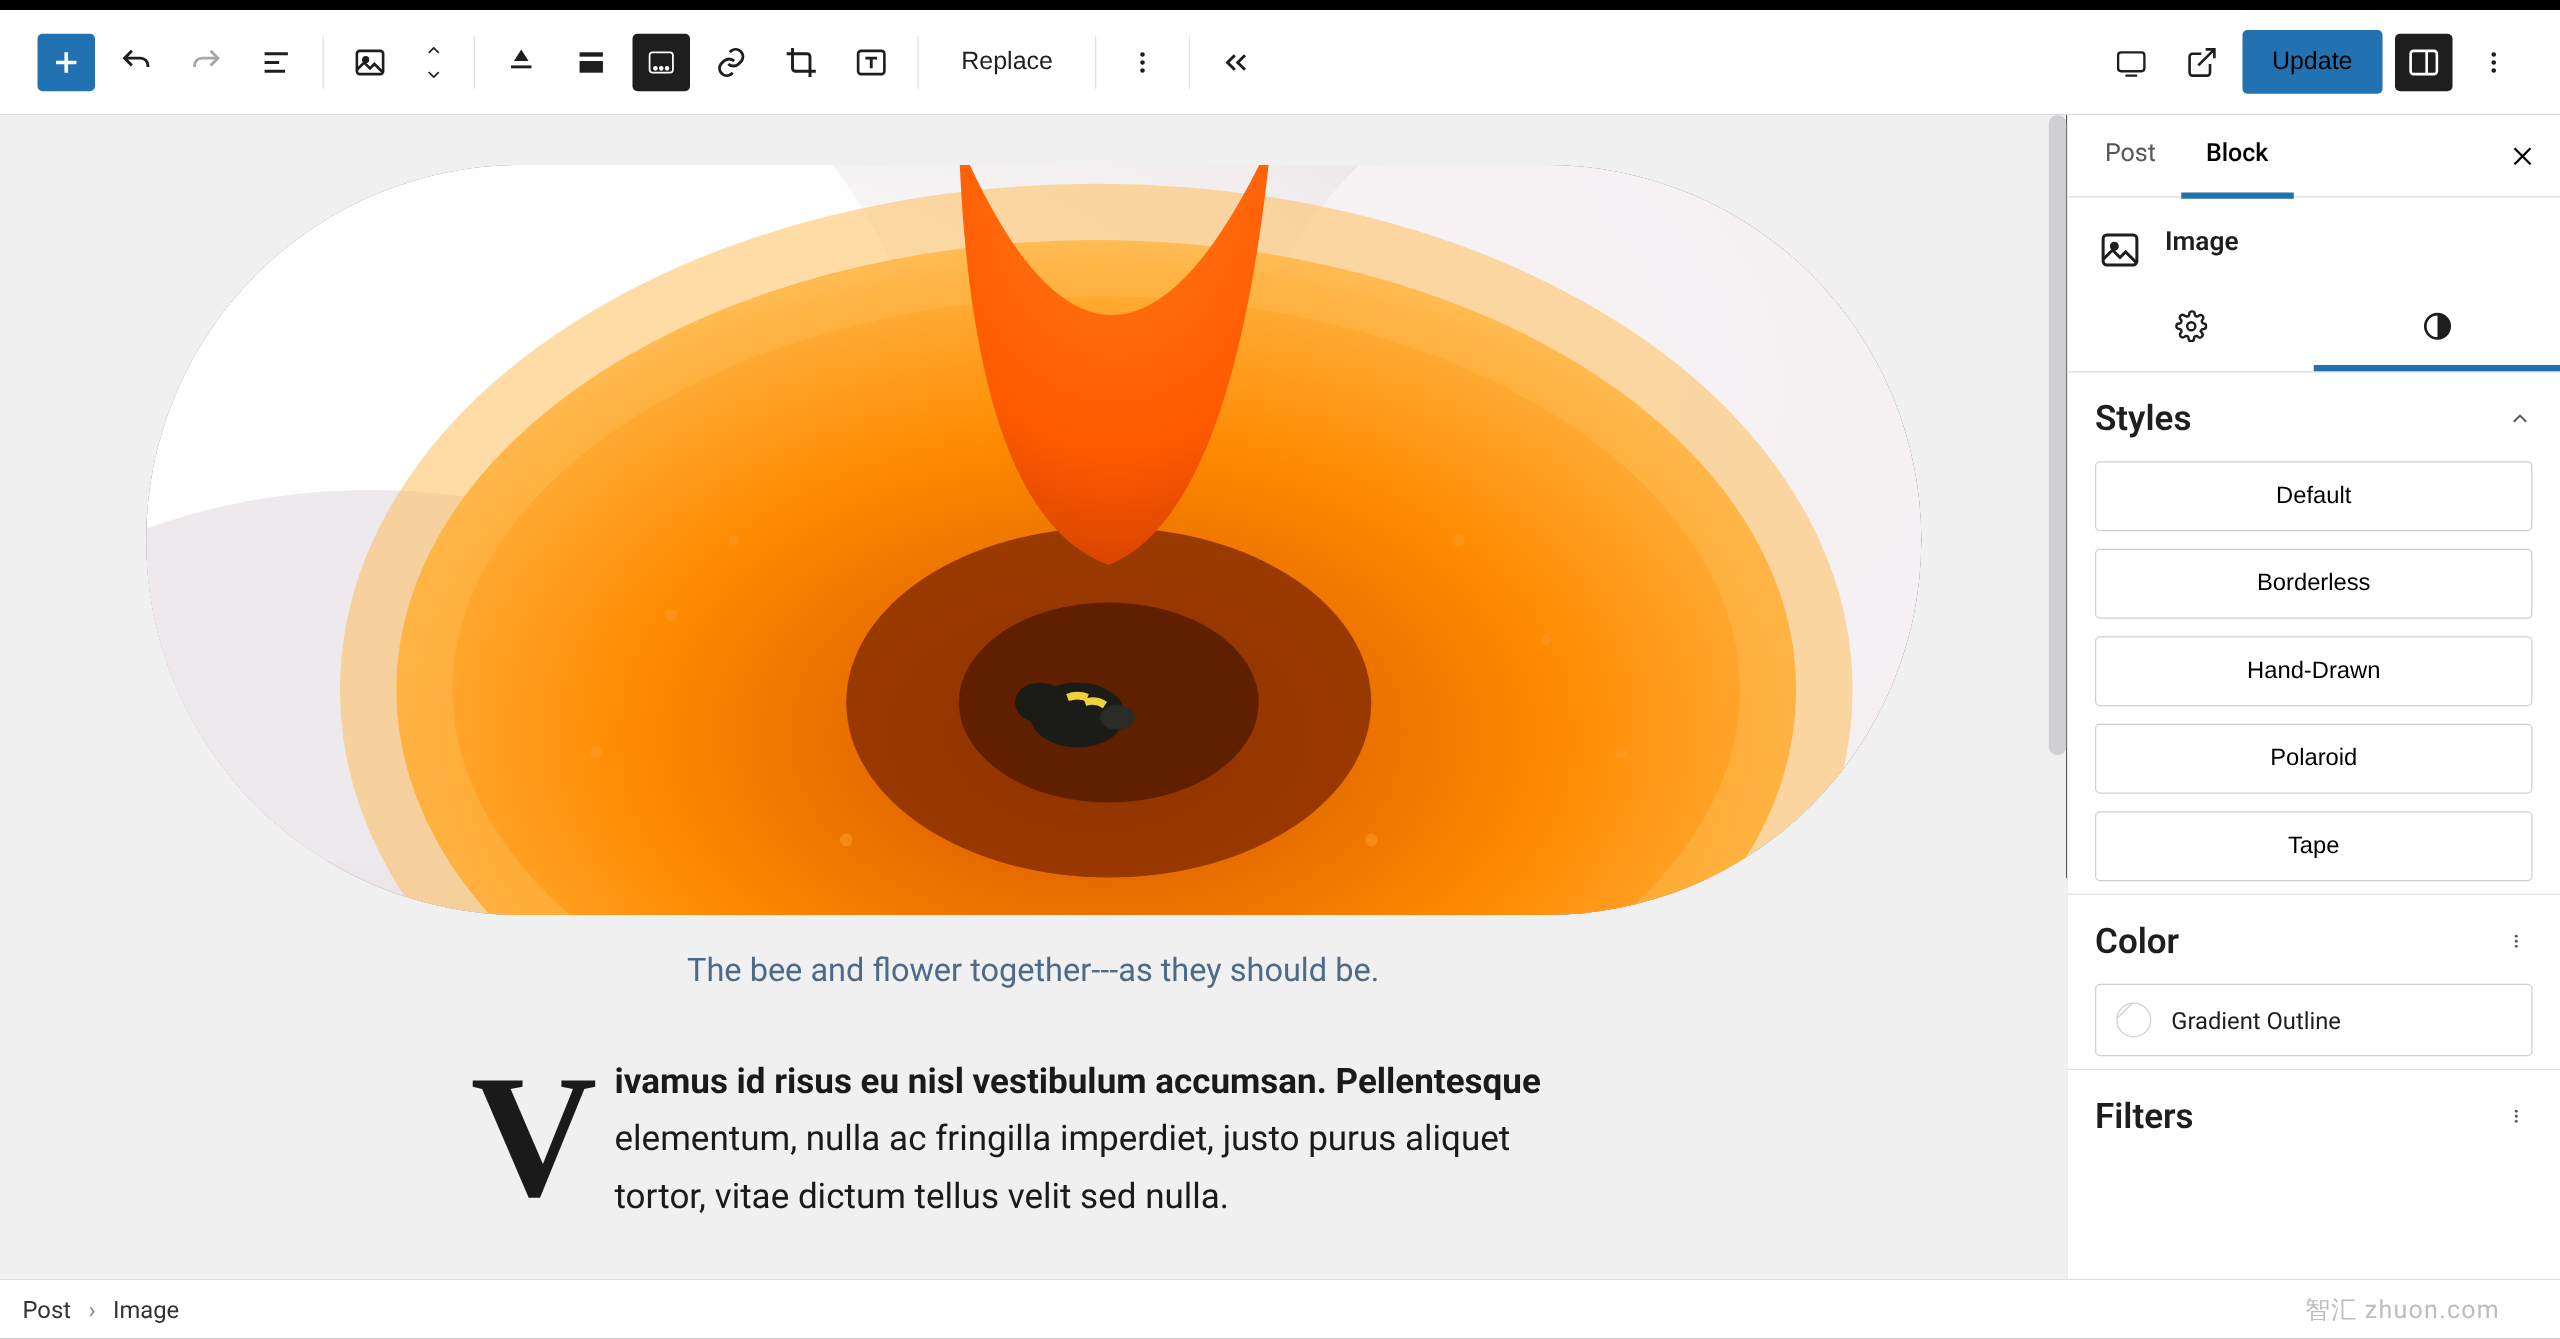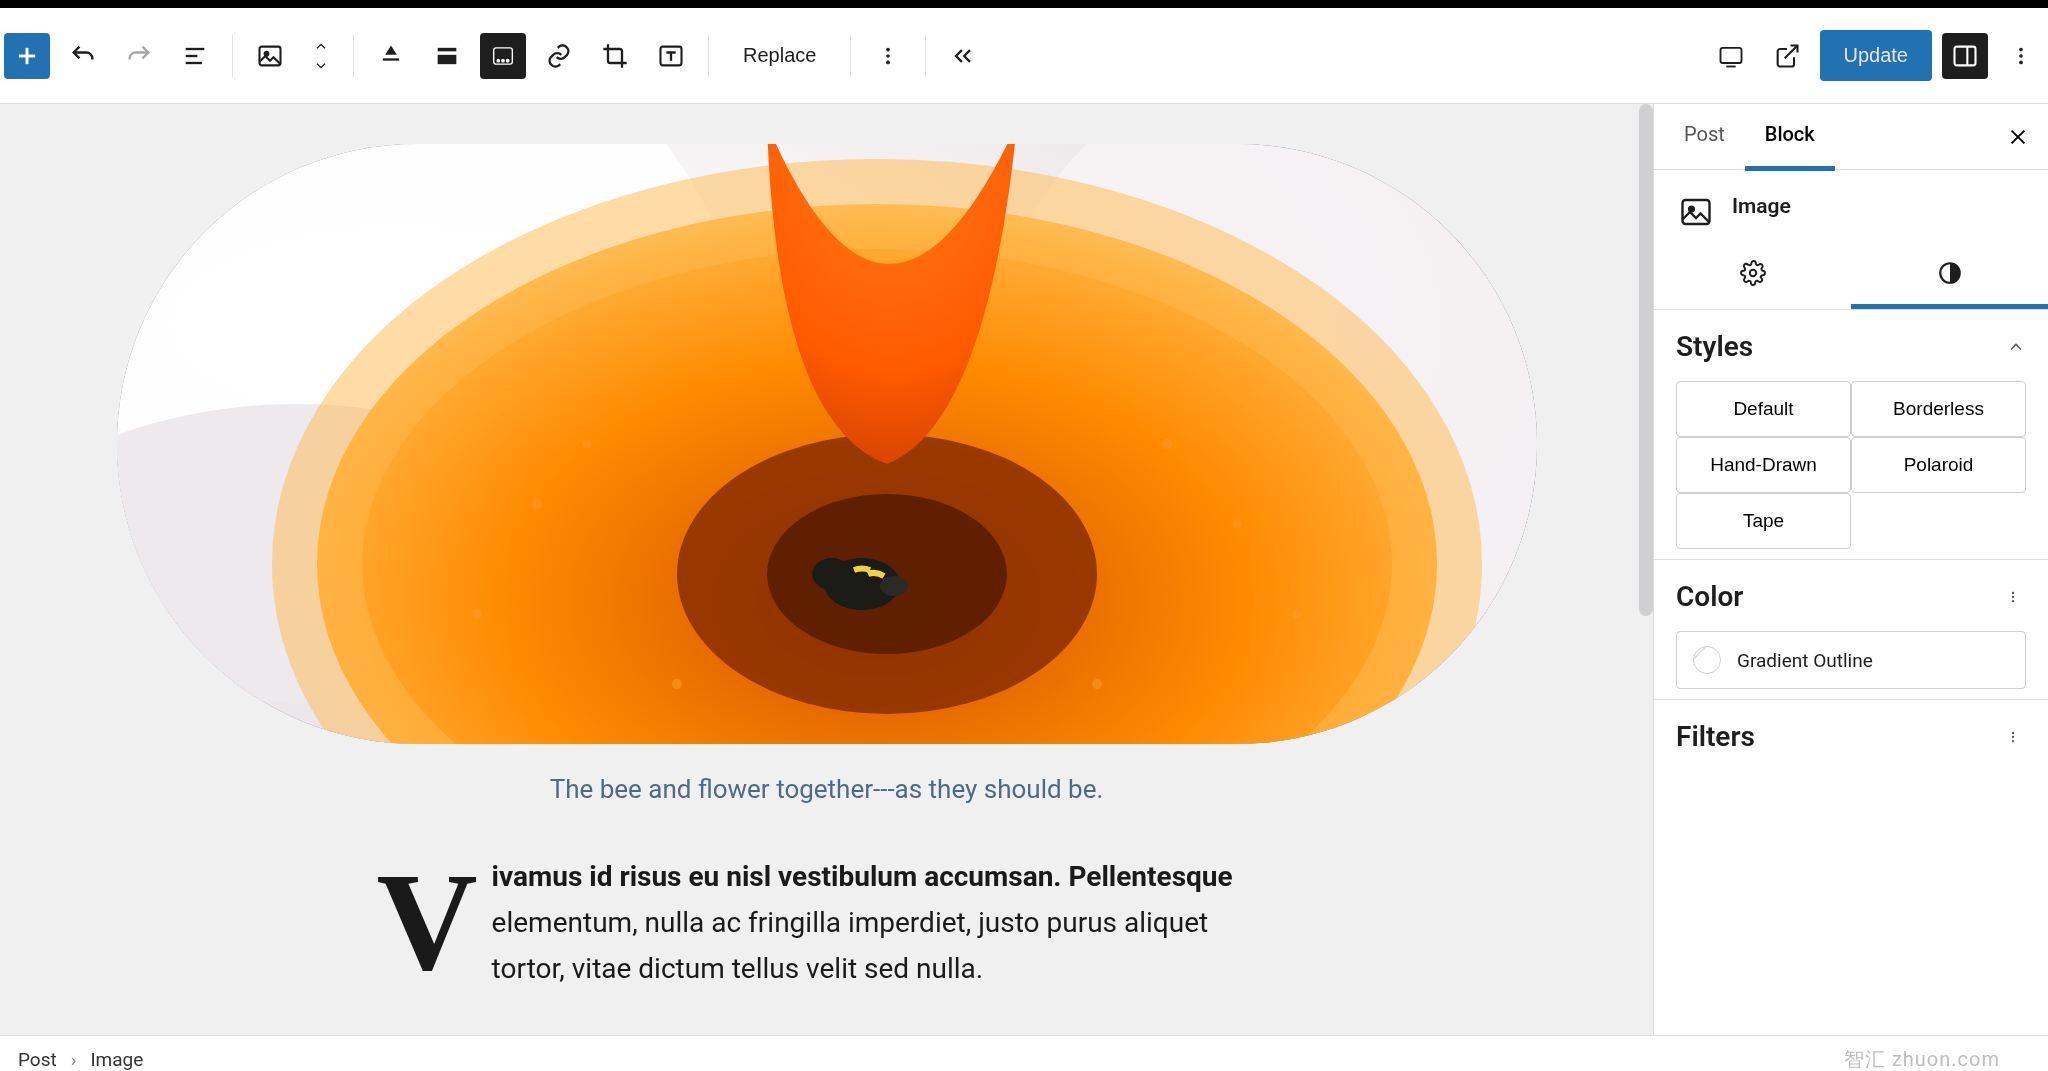--- a/index.html
+++ b/index.html
@@ -16,40 +16,40 @@
     --caption-color: #4d6a88;
   }
   * { box-sizing: border-box; }
   html,body { margin:0; padding:0; height:100%; font-family: -apple-system, BlinkMacSystemFont, "Segoe UI", Roboto, Helvetica, Arial, sans-serif; color:var(--text); }
   body { background:#000; }
   .frame { width:2048px; height:1071px; transform-origin: top left; background: var(--bg); overflow:hidden; margin:0 auto; position:relative; border-top:8px solid #000; }
   .scaler { position:absolute; top:0; left:0; width:100%; height:100%; }
 
   
   .topbar {
-    height:96px; background:#fff; border-bottom:1px solid var(--border);
-    display:flex; align-items:center; justify-content:space-between; padding:0 4px;
+    height:84px; background:#fff; border-bottom:1px solid var(--border);
+    display:flex; align-items:center; justify-content:space-between; padding:0 30px;
   }
   .tb-left, .tb-right { display:flex; align-items:center; gap:10px; }
   .tb-sep { width:1px; height:42px; background:var(--light-border); margin:0 4px; }
   .icon-btn {
     width:46px; height:46px; display:flex; align-items:center; justify-content:center;
     border-radius:4px; border:none; background:transparent; cursor:pointer; color:#1e1e1e;
   }
   .icon-btn.square { width:46px; height:46px; }
   .icon-btn.primary { background: var(--wp-blue); color:#fff; }
   .icon-btn.dark { background:#1e1e1e; color:#fff; }
   .icon-btn.dark-invert { background:#1e1e1e; color:#fff; border-radius:4px;}
   .icon-svg { width:28px; height:28px; }
   .icon-svg.sm { width:22px; height:22px; }
   .btn-text {
     padding:12px 20px; border:none; background:transparent; font-size:20px; color:#1e1e1e; cursor:pointer; border-radius:4px;
   }
   .btn-primary {
-    background:var(--wp-blue); color:#e5e5e5; padding:14px 24px; font-size:20px; border:none; border-radius:4px; cursor:pointer; font-weight:500;
+    background:var(--wp-blue); color:#000000; padding:14px 24px; font-size:20px; border:none; border-radius:4px; cursor:pointer; font-weight:500;
   }
   .stack-btn { display:flex; flex-direction:column; width:36px; align-items:center; justify-content:center; gap:2px;}
   .stack-btn svg{ width:16px;height:16px;}
 
   
   .main { display:flex; height:calc(100% - 84px - 48px); }
   .canvas-wrap { flex:1; overflow:auto; background:var(--bg); position:relative; }
   .canvas {
     width:1560px; margin:0 auto; padding:40px 60px 80px; background:var(--bg);
   }
@@ -85,21 +85,21 @@
   .block-header .bdesc { font-size:18px; color:#444; line-height:1.4;}
   .subtabs { display:flex; border-bottom:1px solid var(--border); }
   .subtab { flex:1; display:flex; align-items:center; justify-content:center; padding:18px 0; border-bottom:5px solid transparent; cursor:pointer;}
   .subtab.active { border-bottom-color:var(--wp-blue); }
   .subtab svg{width:26px;height:26px;}
 
   .panel-section { padding:20px 22px 10px; border-bottom:1px solid var(--light-border);}
   .panel-section .sec-head { display:flex; align-items:center; justify-content:space-between; font-size:28px; font-weight:600; margin-bottom:18px;}
   .sec-head .chev{width:20px;height:20px;color:#555;}
 
-  .style-grid { display:grid; grid-template-columns:1fr 1fr; }
+  .style-grid { display:grid; grid-template-columns:1fr; gap:14px; }
   .style-btn {
     border:1px solid #cfcfd1; background:#fff; border-radius:4px; padding:16px 10px; text-align:center; font-size:19px; cursor:pointer;
   }
   .style-btn.selected { background:#1e1e1e; color:#fff; border-color:#1e1e1e; }
 
   .swatch-row {
     border:1px solid #cfcfd1; border-radius:4px; padding:14px 16px; display:flex; align-items:center; gap:16px; cursor:pointer;
   }
   .swatch-circle {
     width:28px;height:28px;border-radius:50%;border:1px solid #cfcfd1;background:#fff;position:relative;overflow:hidden;

